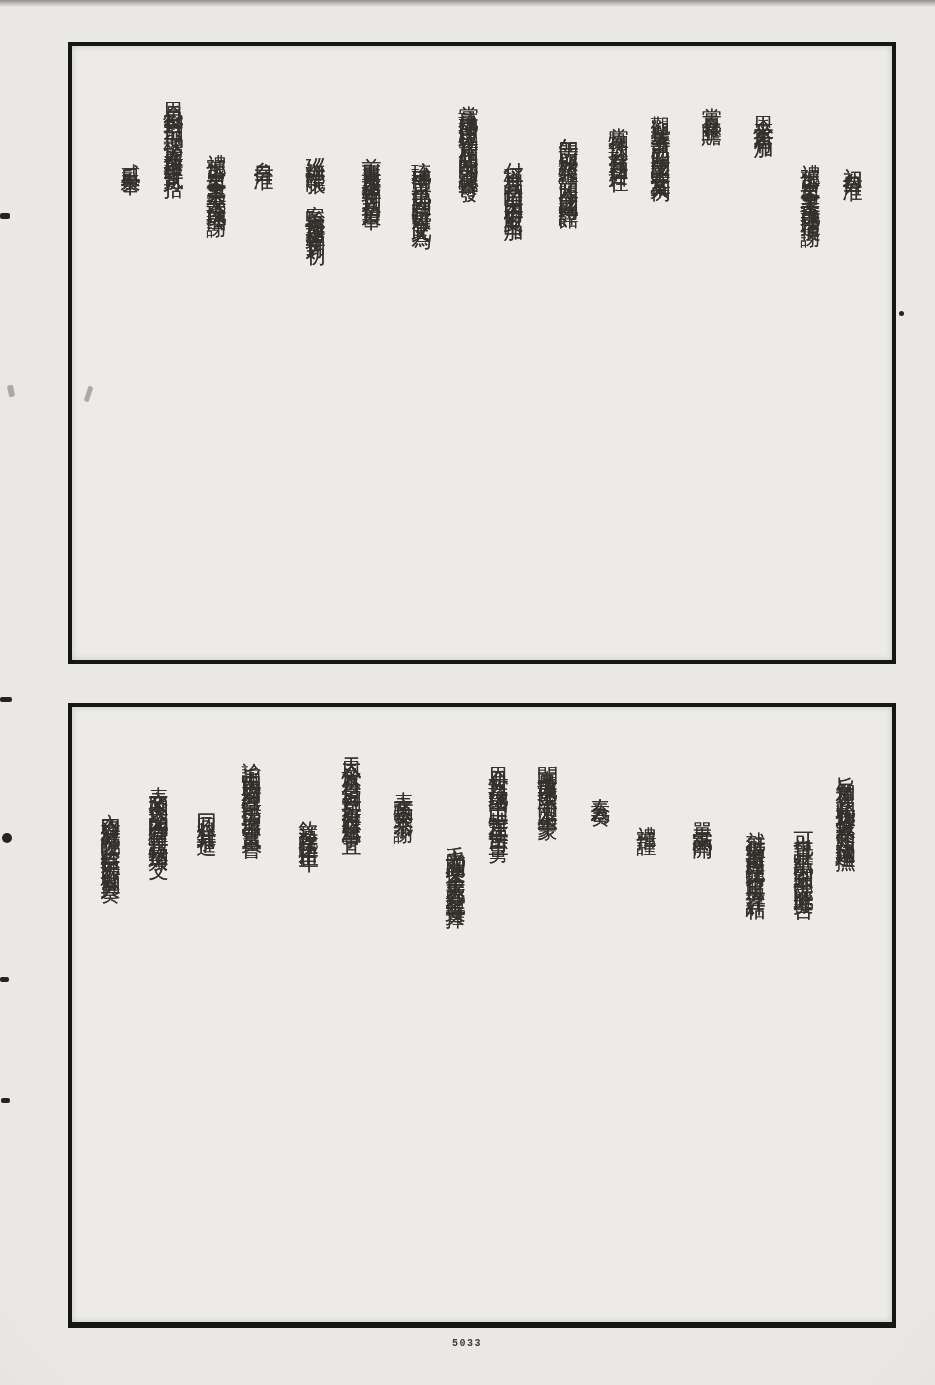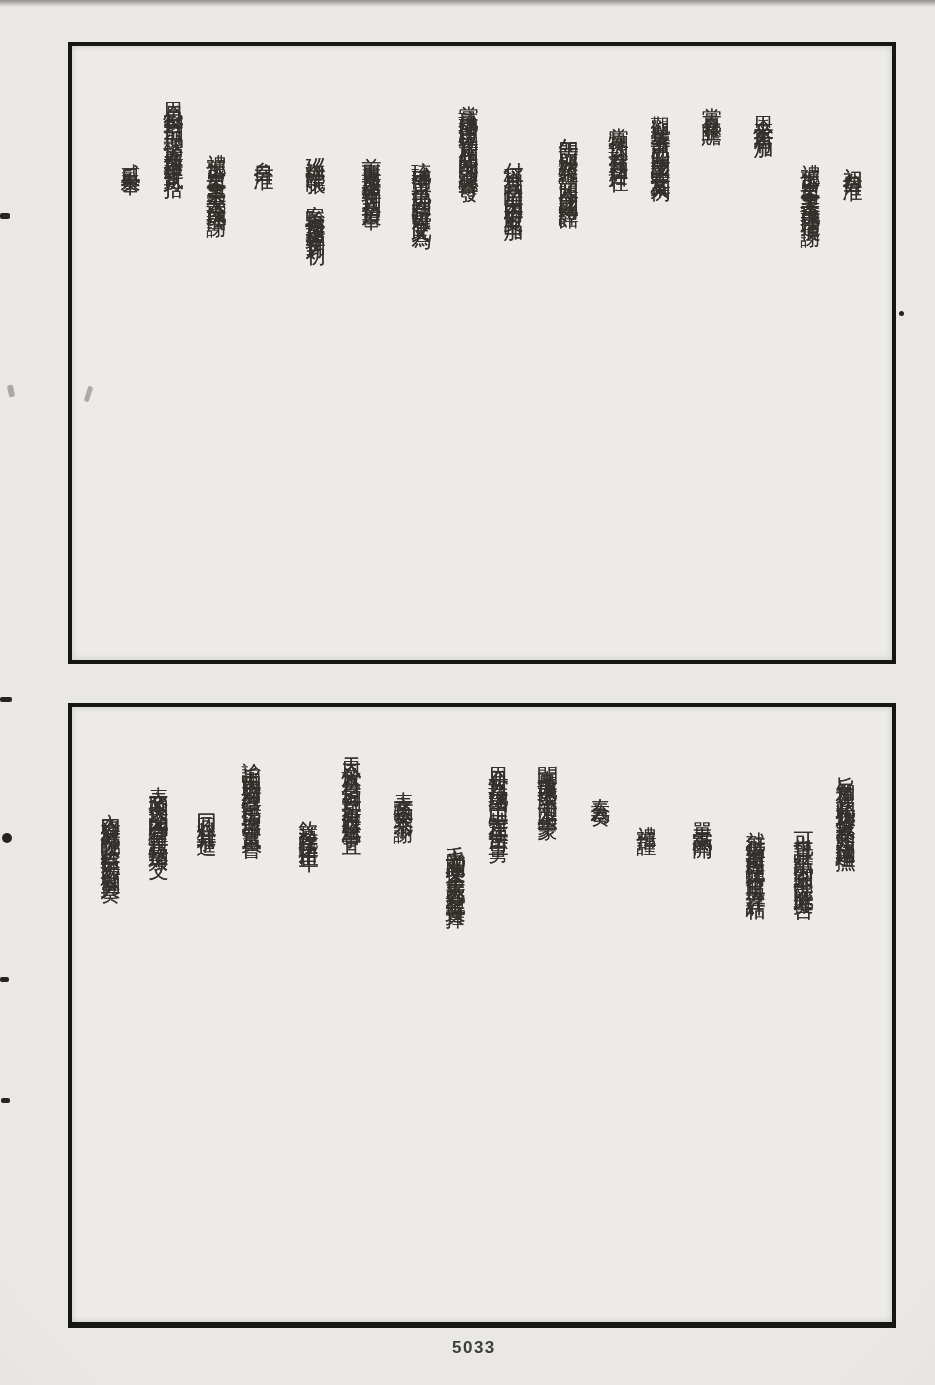--- a/index.html
+++ b/index.html
@@ -29,22 +29,22 @@
     writing-mode:vertical-rl;
     text-orientation:upright;
     white-space:nowrap;
     font-size:20px;
     letter-spacing:4.5px;
     color:#33312c;
     text-shadow:0 0 .5px #45423c;
   }
   .page-number{
     position:absolute;left:452px;top:1338px;
-    font-family:Liberation Sans, sans-serif;
-    font-size:17px;letter-spacing:1.5px;color:#3c3c3a;
+    font-family:Liberation Mono, monospace;
+    font-size:10px;letter-spacing:1.5px;color:#3c3c3a;
     font-weight:bold;
   }
   .speck{position:absolute;background:#26241f;border-radius:2px;}
   .speck.faint{background:#8a877f;opacity:.65;}
 </style>
 </head>
 <body>
 
 <div class="page">
 

